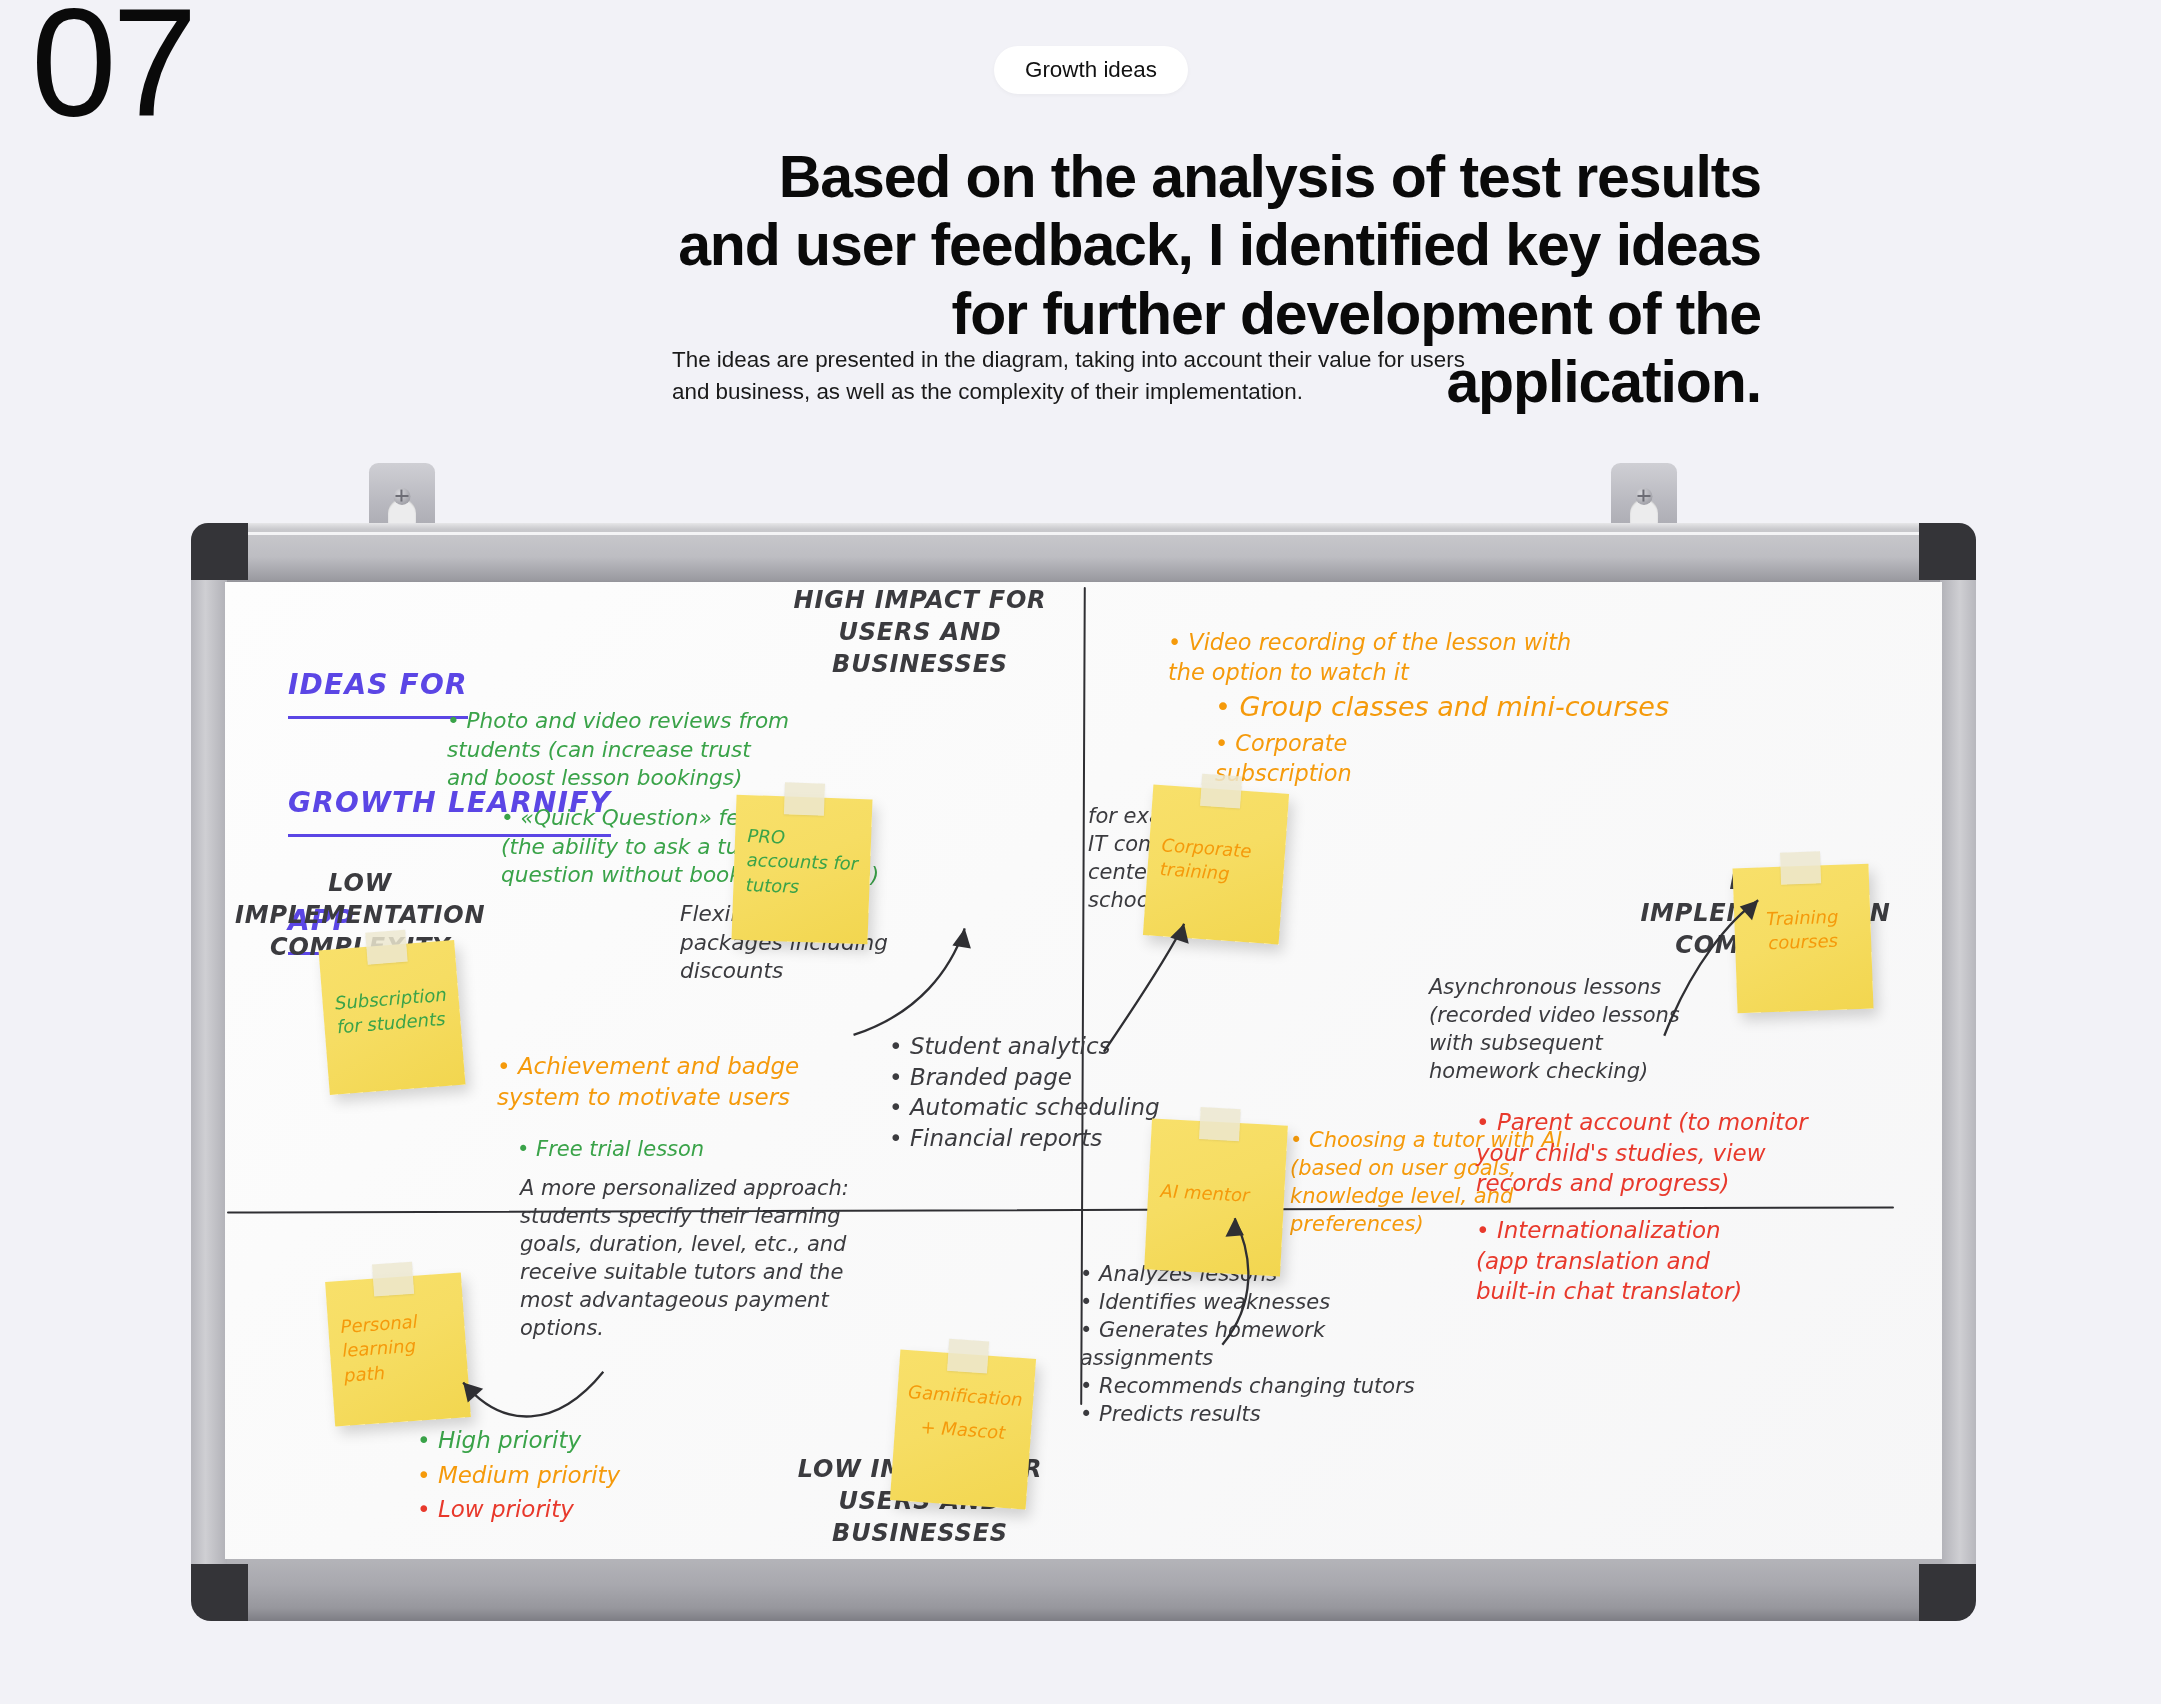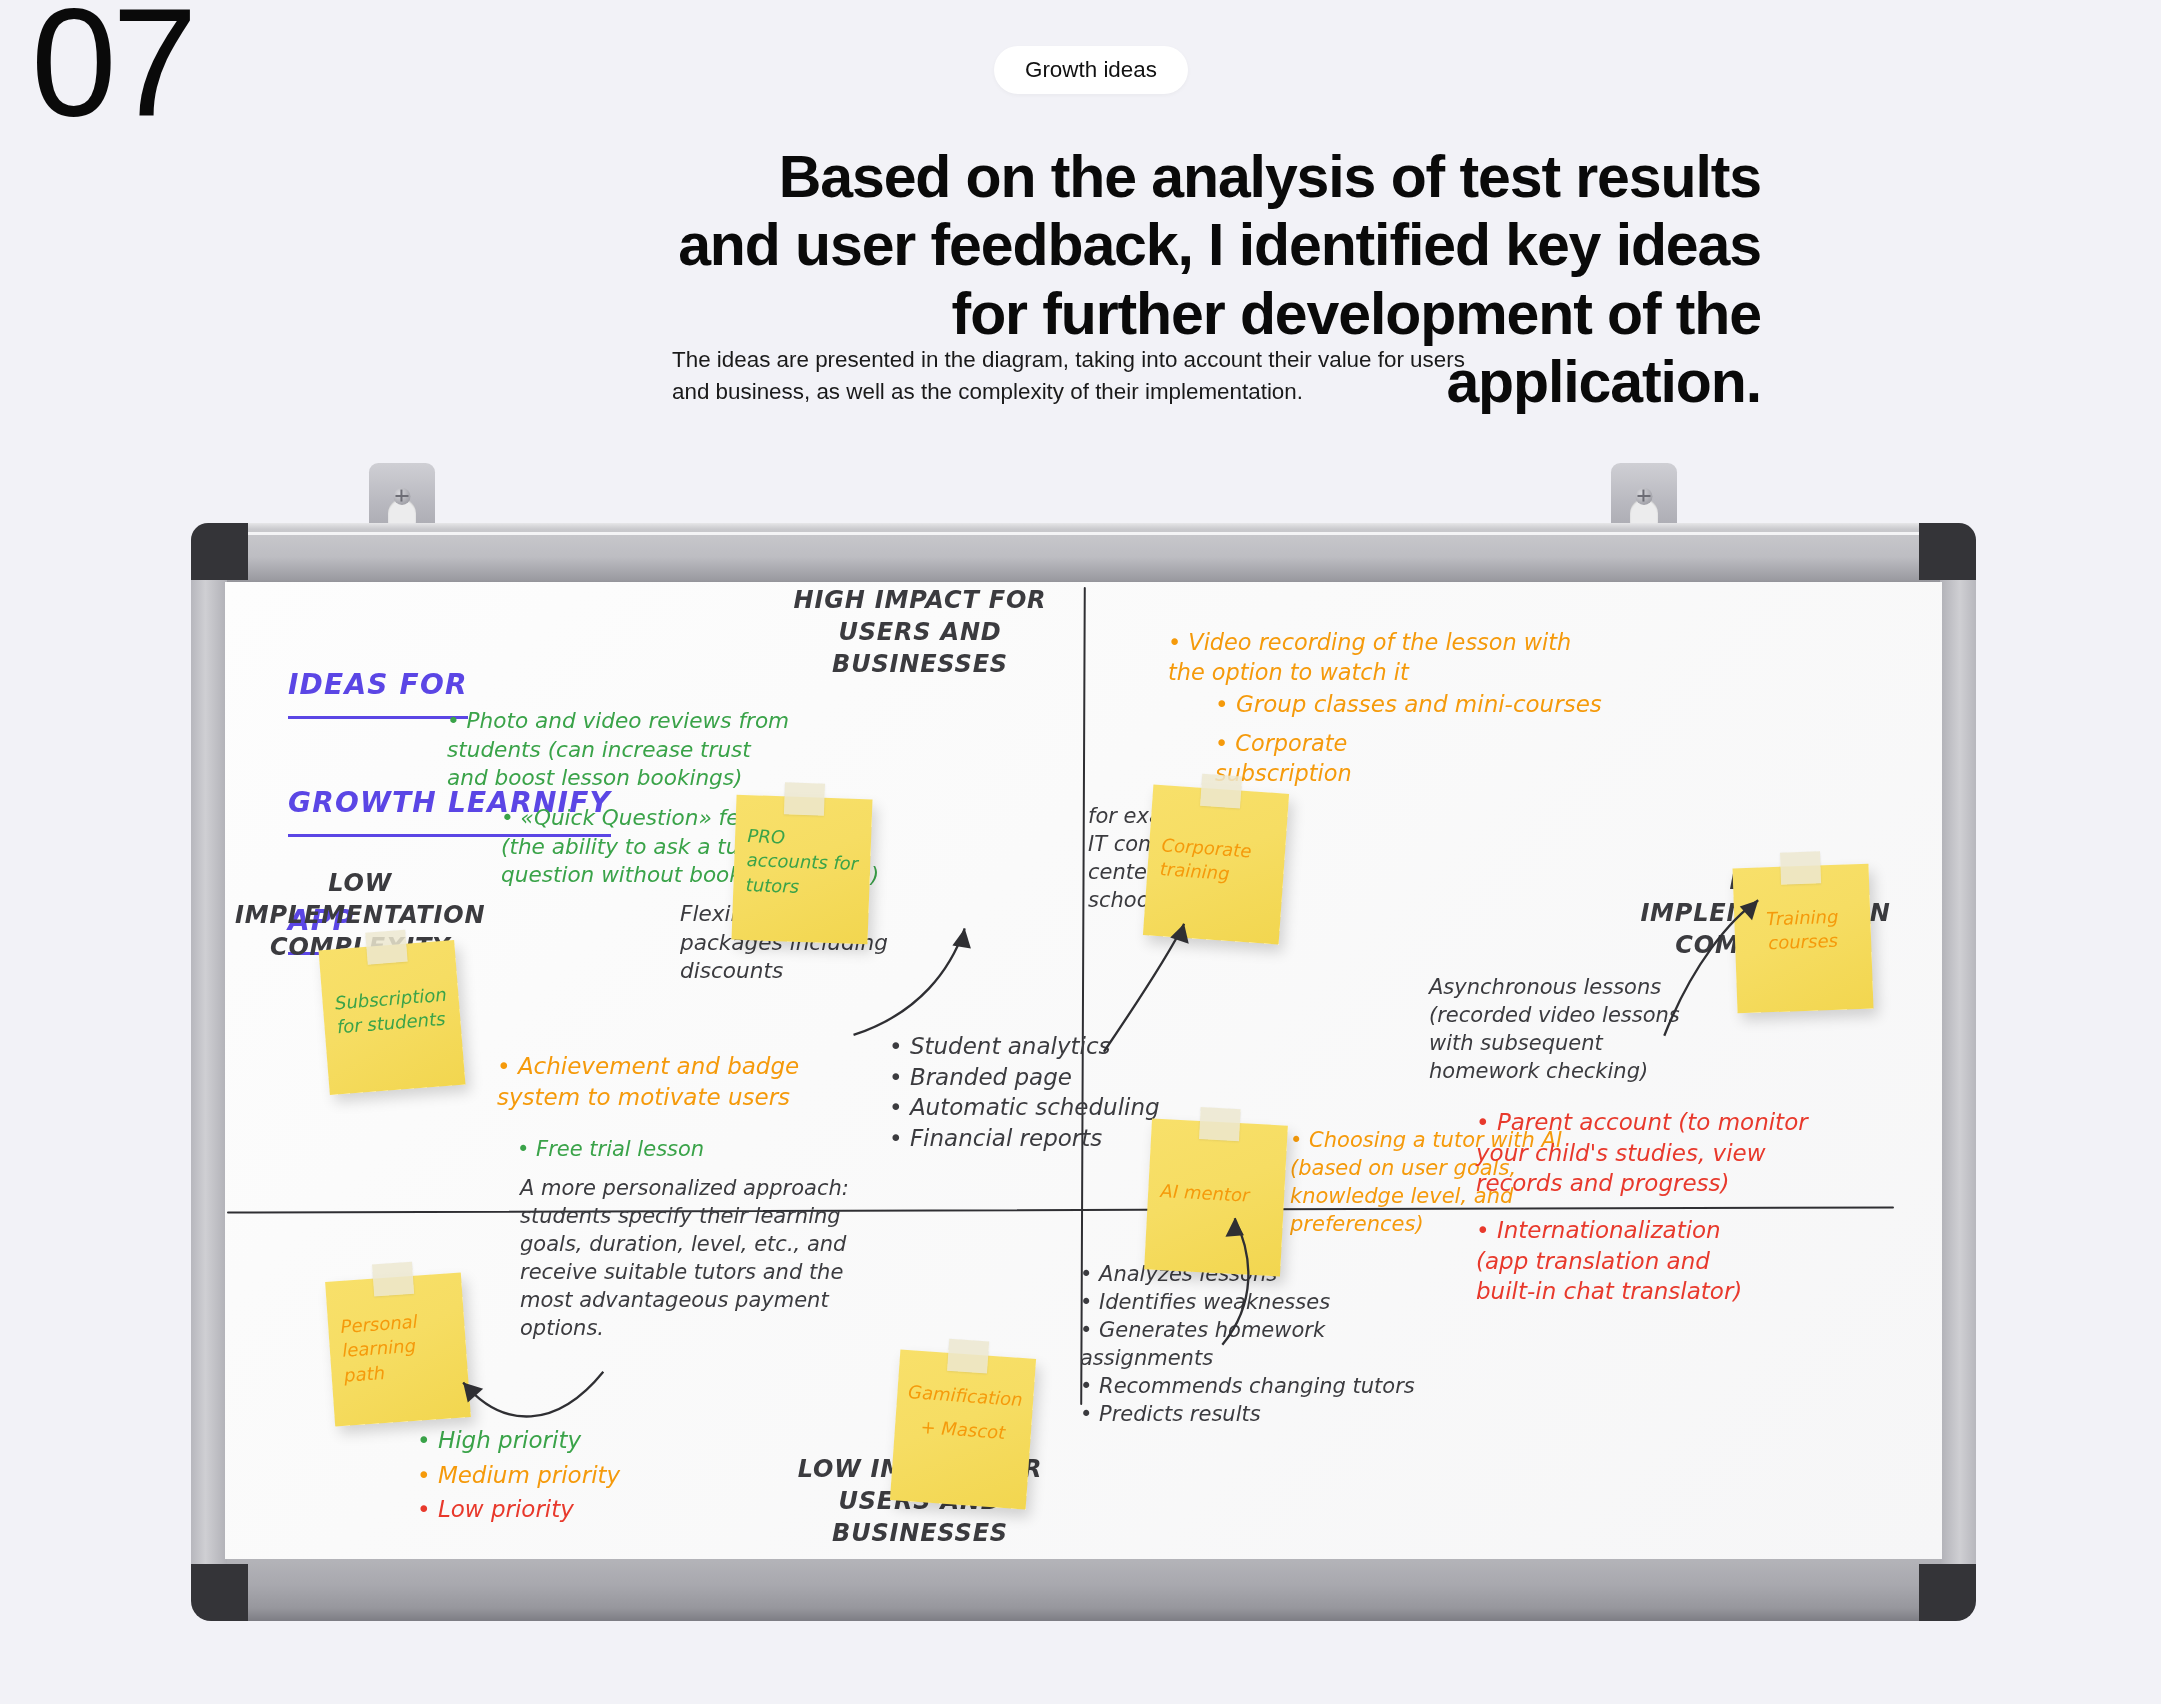--- a/index.html
+++ b/index.html
@@ -126,21 +126,21 @@
   .lab-right{ left:1413px; top:284px; width:255px; font-size:24px; }
 
   
   .n1{ left:222px; top:125px; font-size:21.6px; }
   .n2{ left:276px; top:222px; font-size:21.6px; }
   .n5{ left:455px; top:318px; font-size:21.6px; }
   .n6{ left:278px; top:446px; font-size:23px; }
   .n7{ left:292px; top:525px; font-size:21px;margin-top:29px; }
 
   .r1{ left:943px; top:46px; font-size:22.4px; }
-  .r2{ left:990px; top:107px; font-size:23px; }
+  .r2{ left:990px; top:107px; font-size:27px; }
   .r3{ left:990px; top:147px; font-size:22.4px; }
   .r4{ left:863px; top:221px; font-size:21px; }
   .r5{ left:1021px; top:222px; font-size:21px; }
   .r8{ left:1031px; top:503px; font-size:23px; }
   .r9{ left:1031px; top:587px; font-size:23px; }
 
   
   .legend{ position:absolute; left:161px; top:841px; font-size:23px; }
   .legend div{ font-family:"DejaVu Sans", sans-serif; font-style:italic;
                line-height:1.5;margin-left:31px; }

